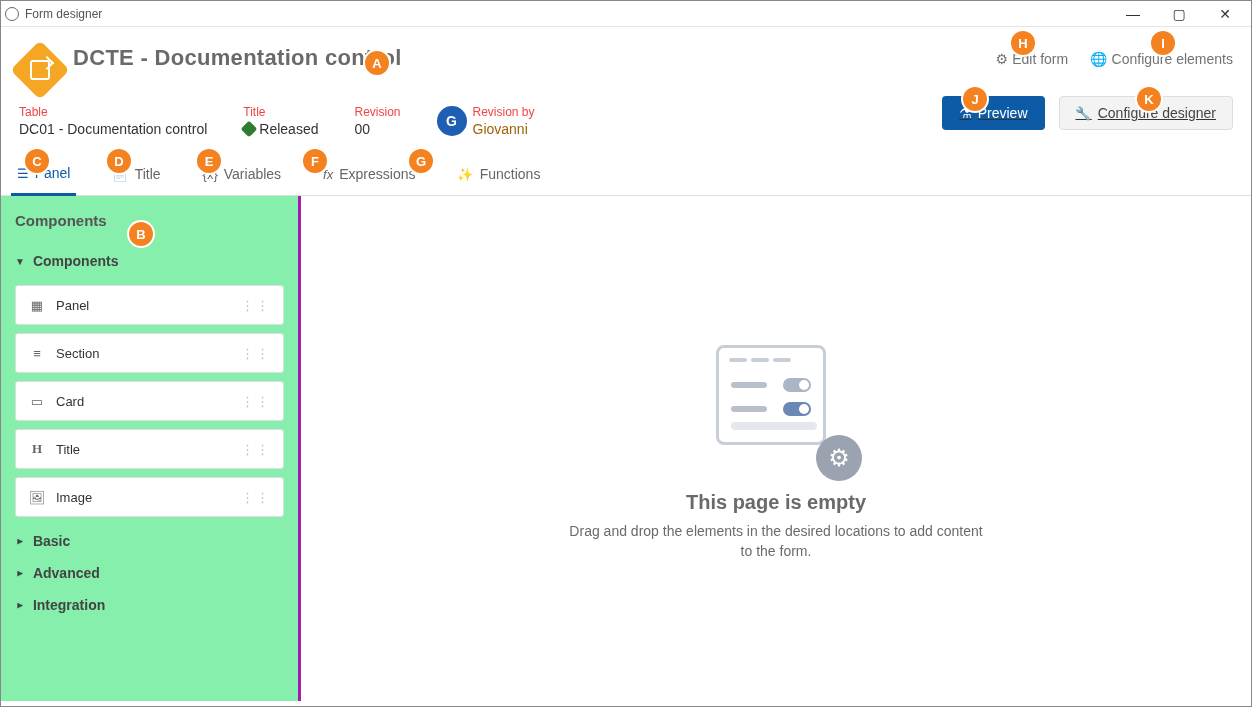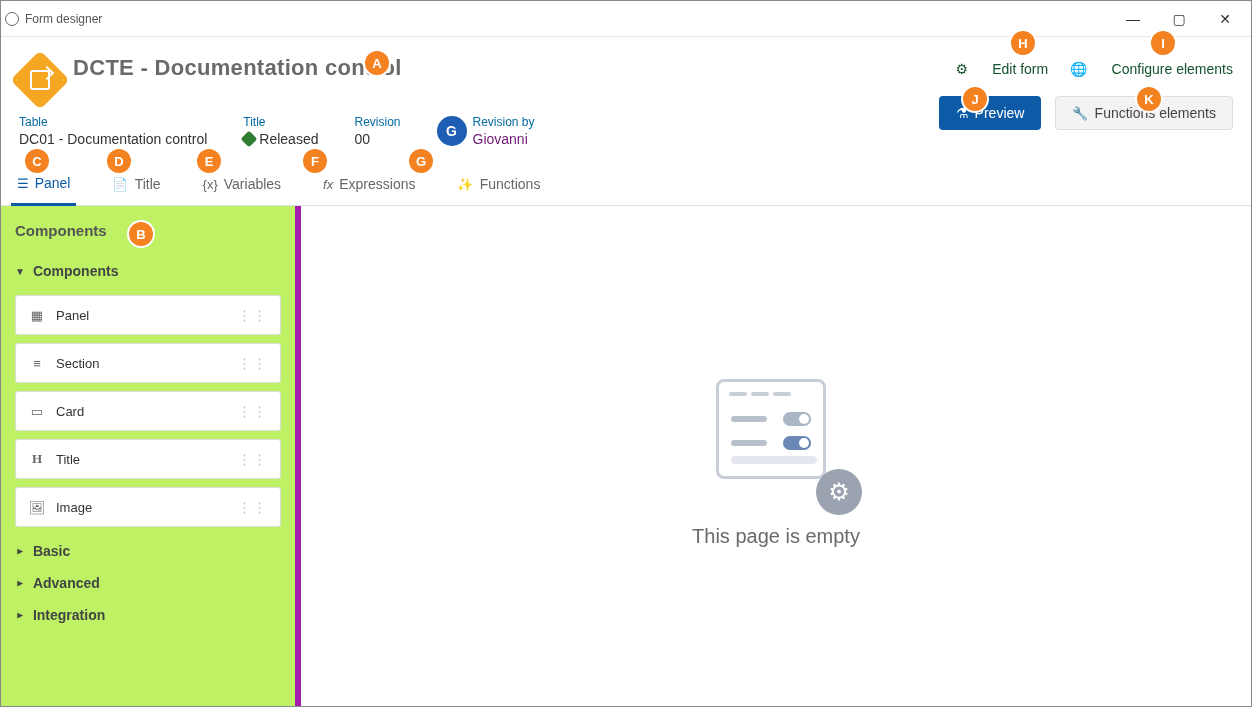--- a/index.html
+++ b/index.html
@@ -9,21 +9,21 @@
     color:#333;
     background:#fff;
     width:1252px;
     height:707px;
     border:1px solid #888;
     position:relative;
     overflow:hidden;
   }
   
   .titlebar {
-    height:36px;
+    height:26px;
     background:#fff;
     display:flex;
     align-items:center;
     padding:0 4px;
     border-bottom:1px solid #e5e5e5;
   }
   .titlebar .globe {
     width:14px;height:14px;margin-right:6px;
     border:1px solid #666;border-radius:50%;
     display:flex;align-items:center;justify-content:center;
@@ -52,67 +52,67 @@
     transform:rotate(-45deg);
     width:20px;height:20px;
     border:2px solid #fff;border-radius:3px;
     position:relative;
   }
   .form-icon-inner::after{
     content:"";position:absolute;right:-4px;top:-4px;width:8px;height:8px;border-top:2px solid #fff;border-right:2px solid #fff;transform:rotate(45deg);
   }
   .page-title { font-size:22px; color:#6a6a6a; font-weight:600; letter-spacing:.3px;}
   .header-right { margin-left:auto; display:flex; gap:22px; align-items:center; padding-top:6px;}
-  .link-btn { color:#14532d; font-size:14px; cursor:pointer; display:flex; align-items:center; gap:24px;}
+  .link-btn { color:#737373; font-size:14px; cursor:pointer; display:flex; align-items:center; gap:4px;}
   .icon-gear::before{content:"\2699"; font-size:14px;}
   .icon-globe::before{content:"\1F310"; font-size:14px;}
   .icon-wrench::before{content:"\1F527"; font-size:13px;}
   .icon-flask::before{content:"\2697"; }
 
   .meta-row {
     display:flex;
     gap:36px;
     padding:14px 18px 0 18px;
     align-items:flex-start;
   }
-  .meta-label{font-size:12px;color:#0369a1;}
+  .meta-label{font-size:12px;color:#ef4444;}
   .meta-value{font-size:14px;color:#333;font-weight:500;margin-top:2px;display:flex;align-items:center;gap:4px;}
   .status-icon{width:12px;height:12px;background:#2e7d32;border-radius:3px;display:inline-block;transform:rotate(45deg);}
   .avatar{width:30px;height:30px;border-radius:50%;background:#1e5eb3;color:#fff;display:flex;align-items:center;justify-content:center;font-weight:600;font-size:14px;margin-right:6px;}
   .updated-by{display:flex;align-items:center;}
-  .updated-by .meta-value a{color:#701a75;text-decoration:none;}
+  .updated-by .meta-value a{color:#a16207;text-decoration:none;}
 
   .action-row{
     position:absolute;
     right:18px;
     top:95px;
-    display:flex;gap:14px;
+    display:flex;gap:14px;text-decoration:underline;
   }
   .btn{height:34px;padding:0 16px;border-radius:4px;display:flex;align-items:center;gap:6px;font-size:14px;cursor:pointer;border:1px solid transparent;}
   .btn-primary{background:#0d5aa7;color:#fff;}
   .btn-default{background:#f3f3f3;color:#444;border-color:#ddd;}
 
   
   .tabs{display:flex;gap:30px;padding:24px 10px 0 10px;border-bottom:1px solid #e0e0e0;margin-top:4px;}
   .tab{display:flex;align-items:center;gap:6px;padding:0 6px 12px 6px;color:#666;cursor:pointer;font-size:14px;}
   .tab.active{color:#0d5aa7;border-bottom:3px solid #0d5aa7;margin-bottom:-1px;}
   .tab-icon{font-size:13px;color:inherit;}
 
   
   .body{display:flex;height:calc(100% - 200px);}
-  .sidebar{width:300px;background:#bef264;border-right:6px solid #a21caf;padding:16px 14px;overflow:auto;}
+  .sidebar{width:300px;background:#86efac;border-right:3px solid #a21caf;padding:16px 14px;overflow:auto;}
   .sidebar h3{font-size:15px;color:#555;font-weight:600;margin-bottom:16px;}
   .group-header{display:flex;align-items:center;gap:8px;font-size:14px;color:#444;font-weight:600;cursor:pointer;padding:8px 0;}
   .caret{font-size:10px;transition:.15s;}
   .caret.collapsed{transform:rotate(-90deg);}
   .component{background:#fff;border:1px solid #ddd;border-radius:3px;height:40px;display:flex;align-items:center;padding:0 12px;margin:8px 0;cursor:grab;}
   .component .ci{width:18px;display:inline-flex;justify-content:center;color:#666;margin-right:10px;font-size:13px;}
   .component .drag{margin-left:auto;color:#bbb;letter-spacing:2px;}
   .canvas{flex:1;display:flex;flex-direction:column;align-items:center;justify-content:center;color:#6a6a6a;position:relative;}
-  .empty-title{font-size:20px;font-weight:400;color:#6a6a6a;margin-top:16px;}
+  .empty-title{font-size:20px;font-weight:700;color:#6a6a6a;margin-top:16px;}
   .empty-sub{font-size:14px;color:#6a6a6a;max-width:420px;text-align:center;margin-top:8px;line-height:1.4;}
 
   
   .illus{width:160px;height:140px;position:relative;}
   .illus .win{position:absolute;left:20px;top:10px;width:110px;height:100px;background:#fff;border:3px solid #c8ced8;border-radius:8px;}
   .illus .win::before{content:"";position:absolute;top:10px;left:10px;width:18px;height:4px;background:#c8ced8;border-radius:2px;box-shadow:22px 0 #c8ced8,44px 0 #c8ced8;}
   .illus .line{position:absolute;left:12px;width:36px;height:6px;background:#b8c0cc;border-radius:3px;}
   .illus .l1{top:34px;} .illus .l2{top:58px;}
   .illus .tog{position:absolute;right:12px;width:28px;height:14px;border-radius:8px;background:#aab5c5;}
   .illus .tog::after{content:"";position:absolute;right:2px;top:2px;width:10px;height:10px;background:#fff;border-radius:50%;}
@@ -182,21 +182,21 @@
   </div>
 </div>
 
 <div class="action-row">
   <div class="btn btn-primary">
     <span class="icon-flask"></span>
     <span>Preview</span>
   </div>
   <div class="btn btn-default">
     <span class="icon-wrench"></span>
-    <span>Functions elements</span>
+    <span>Configure designer</span>
   </div>
 </div>
 
 <div class="tabs">
   <div class="tab active">
     <span class="tab-icon">☰</span>
     <span>Panel</span>
   </div>
   <div class="tab">
     <span class="tab-icon">📄</span>
@@ -270,20 +270,21 @@
       <div class="win">
         <div class="line l1"></div>
           <div class="tog t1"></div>
         <div class="line l2"></div>
           <div class="tog t2"></div>
         <div class="pad"></div>
       </div>
       <div class="gear">⚙</div>
     </div>
     <div class="empty-title">This page is empty</div>
+    <div class="empty-sub">Drag and drop the elements in the desired locations to add content to the form.</div>
   </div>
 </div>
 
 <div class="ann" style="left:364px;top:50px">A</div>
 <div class="ann" style="left:128px;top:221px">B</div>
 <div class="ann" style="left:24px;top:148px">C</div>
 <div class="ann" style="left:106px;top:148px">D</div>
 <div class="ann" style="left:196px;top:148px">E</div>
 <div class="ann" style="left:302px;top:148px">F</div>
 <div class="ann" style="left:408px;top:148px">G</div>

